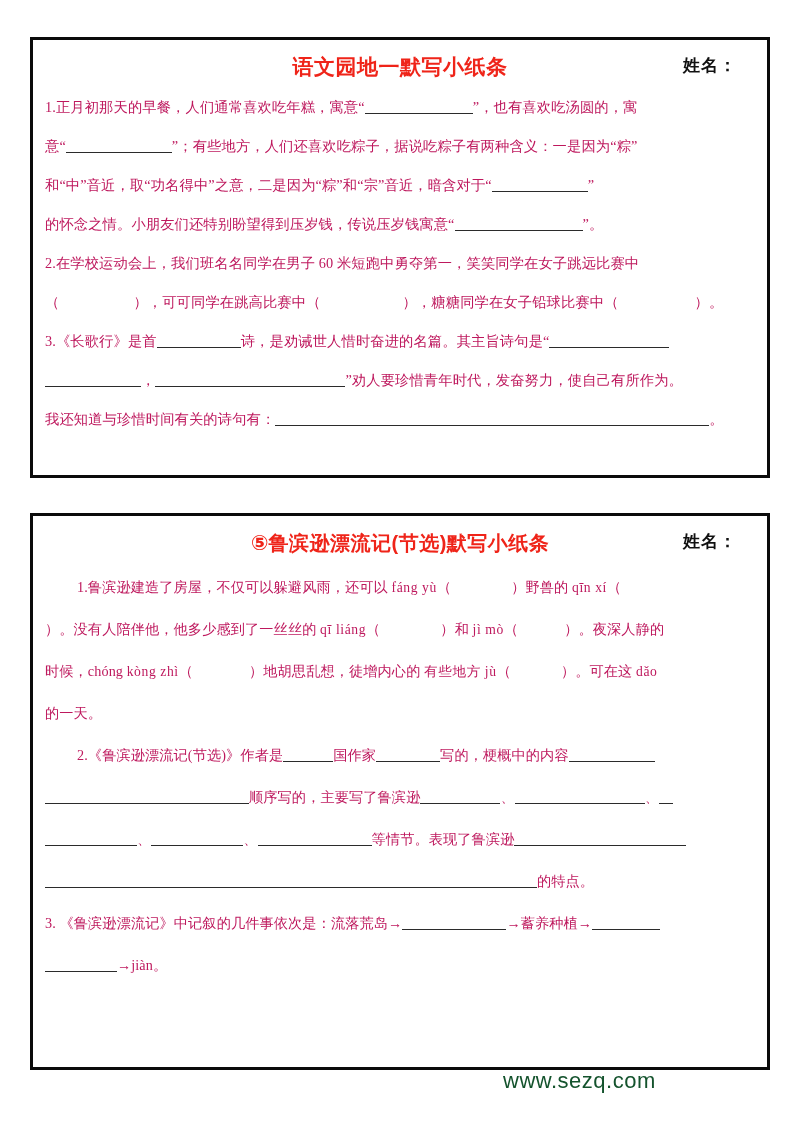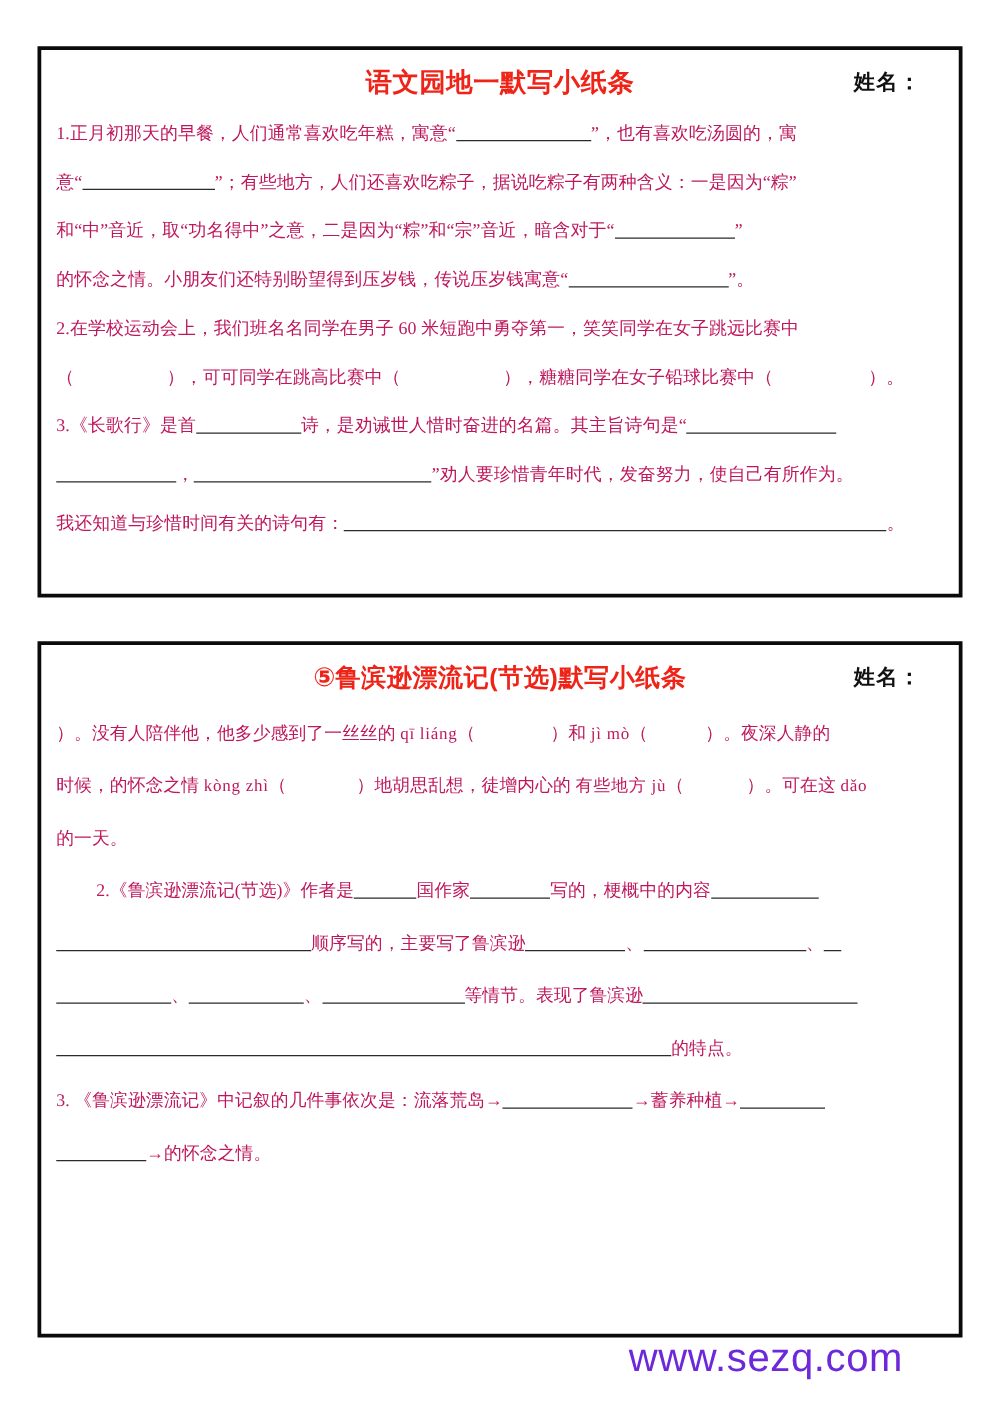--- a/index.html
+++ b/index.html
@@ -111,22 +111,22 @@
     letter-spacing: 0.6px;
     font-size: 13.6px;
   }
 
   
   .watermark {
     position: absolute;
     left: 503px;
     top: 1068px;
     font-family: "Liberation Sans", "DejaVu Sans", sans-serif;
-    font-size: 32px;
-    color: #6d28d9;
+    font-size: 22px;
+    color: #14532d;
     letter-spacing: 0.5px;
     white-space: nowrap;
   }
 </style>
 </head>
 <body>
 
 <div class="page">
 
   <div class="sheet" id="sheet-1">
@@ -151,28 +151,29 @@
   </div>
 
   <div class="sheet" id="sheet-2">
     <div class="sheet-inner">
       <div class="title-row">
         <span class="title-circle-num">⑤</span>
         <span class="sheet-title">鲁滨逊漂流记(节选)默写小纸条</span>
         <span class="name-label">姓名：</span>
       </div>
       <div class="body" id="body-2">
+          <div class="line indent"><span>1.鲁滨逊建造了房屋，不仅可以躲避风雨，还可以 </span><span class="pinyin">fáng yù</span><span>（</span><span class="gap" style="width: 60px;"></span><span>）野兽的 </span><span class="pinyin">qīn xí</span><span>（</span></div>
           <div class="line"><span>）。没有人陪伴他，他多少感到了一丝丝的 </span><span class="pinyin">qī liáng</span><span>（</span><span class="gap" style="width: 60px;"></span><span>）和 </span><span class="pinyin">jì mò</span><span>（</span><span class="gap" style="width: 46px;"></span><span>）。夜深人静的</span></div>
-          <div class="line"><span>时候，的怀念之情 </span><span class="pinyin">kòng zhì</span><span>（</span><span class="gap" style="width: 56px;"></span><span>）地胡思乱想，徒增内心的 </span><span class="pinyin">有些地方 jù</span><span>（</span><span class="gap" style="width: 50px;"></span><span>）。可在这 </span><span class="pinyin">dǎo</span></div>
+          <div class="line"><span>时候，chóng </span><span class="pinyin">kòng zhì</span><span>（</span><span class="gap" style="width: 56px;"></span><span>）地胡思乱想，徒增内心的 </span><span class="pinyin">有些地方 jù</span><span>（</span><span class="gap" style="width: 50px;"></span><span>）。可在这 </span><span class="pinyin">dǎo</span></div>
           <div class="line"><span>的一天。</span></div>
           <div class="line indent"><span>2.《鲁滨逊漂流记(节选)》作者是</span><span class="blank" style="width: 50px;"></span><span>国作家</span><span class="blank" style="width: 64px;"></span><span>写的，梗概中的内容</span><span class="blank" style="width: 86px;"></span></div>
           <div class="line"><span class="blank" style="width: 204px;"></span><span>顺序写的，主要写了鲁滨逊</span><span class="blank" style="width: 80px;"></span><span>、</span><span class="blank" style="width: 130px;"></span><span>、</span><span class="blank" style="width: 14px;"></span></div>
           <div class="line"><span class="blank" style="width: 92px;"></span><span>、</span><span class="blank" style="width: 92px;"></span><span>、</span><span class="blank" style="width: 114px;"></span><span>等情节。表现了鲁滨逊</span><span class="blank" style="width: 172px;"></span></div>
           <div class="line"><span class="blank" style="width: 492px;"></span><span>的特点。</span></div>
           <div class="line"><span>3. 《鲁滨逊漂流记》中记叙的几件事依次是：流落荒岛→</span><span class="blank" style="width: 104px;"></span><span>→蓄养种植→</span><span class="blank" style="width: 68px;"></span></div>
-          <div class="line"><span class="blank" style="width: 72px;"></span><span>→的怀念之情。</span></div>
+          <div class="line"><span class="blank" style="width: 72px;"></span><span>→jiàn。</span></div>
         </div>
     </div>
   </div>
 
   <div class="watermark">www.sezq.com</div>
 
 </div>
 
 </body></html>

